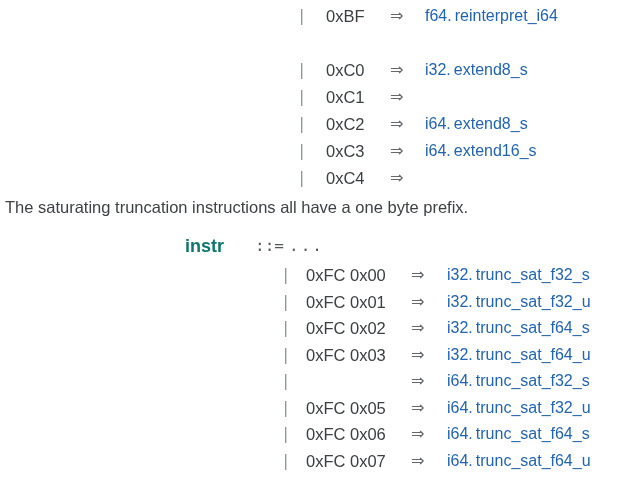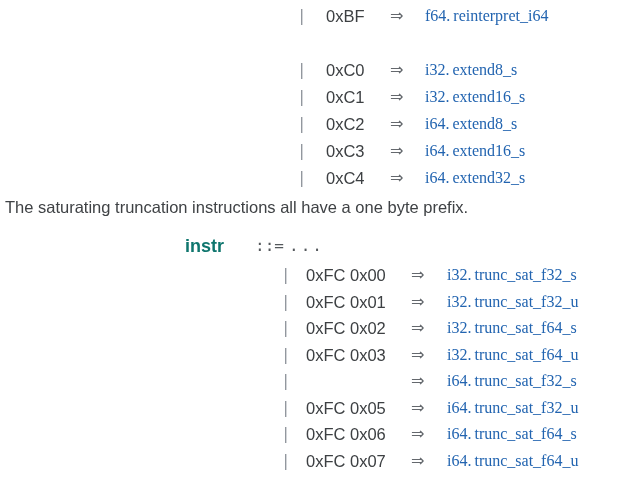--- a/index.html
+++ b/index.html
@@ -18,21 +18,21 @@
   .lower .pipe{left:283px;}
   
   .op{color:#3d4043;font-size:16.5px;font-family:Liberation Sans, sans-serif;}
   .upper .op{left:326px;}
   .lower .op{left:306px;}
   
   .arr{color:#64686d;font-size:16px;}
   .upper .arr{left:390px;}
   .lower .arr{left:411px;}
   
-  .ins{color:#2264b0;font-size:16px;cursor:pointer;font-family:Liberation Serif, serif;}
+  .ins{color:#2264b0;font-size:16px;cursor:pointer;font-family:Liberation Sans, sans-serif;}
   .upper .ins{left:425px;}
   .lower .ins{left:447px;}
   .ins .dot{position:static;margin-right:3px;}
   .ins span{position:static;}
   
   .para{
     position:absolute;left:5px;top:196px;margin:0;
     font-family:Liberation Sans, sans-serif;
     font-size:16.5px;color:#3f4245;line-height:22px;
   }
@@ -59,42 +59,40 @@
       <span class="pipe">|</span>
       <span class="op">0xC0</span>
       <span class="arr">⇒</span>
       <span class="ins"><span>i32</span><span class="dot">.</span><span>extend8_s</span></span>
     </div>
 
     <div class="trow" style="top:87px">
       <span class="pipe">|</span>
       <span class="op">0xC1</span>
       <span class="arr">⇒</span>
-      <span class="ins"><span>i32</span><span class="dot">.</span><span>extend16_s</span></span>
     </div>
 
     <div class="trow" style="top:114px">
       <span class="pipe">|</span>
       <span class="op">0xC2</span>
       <span class="arr">⇒</span>
       <span class="ins"><span>i64</span><span class="dot">.</span><span>extend8_s</span></span>
     </div>
 
     <div class="trow" style="top:141px">
       <span class="pipe">|</span>
       <span class="op">0xC3</span>
       <span class="arr">⇒</span>
       <span class="ins"><span>i64</span><span class="dot">.</span><span>extend16_s</span></span>
     </div>
 
     <div class="trow" style="top:168px">
       <span class="pipe">|</span>
       <span class="op">0xC4</span>
       <span class="arr">⇒</span>
-      <span class="ins"><span>i64</span><span class="dot">.</span><span>extend32_s</span></span>
     </div>
   </div>
 
   <p class="para">The saturating truncation instructions all have a one byte prefix.</p>
 
   <div class="lower">
 
     <div class="defrow" style="top:236px">
       <span class="nt">instr</span>
       <span class="deq">::=</span>

